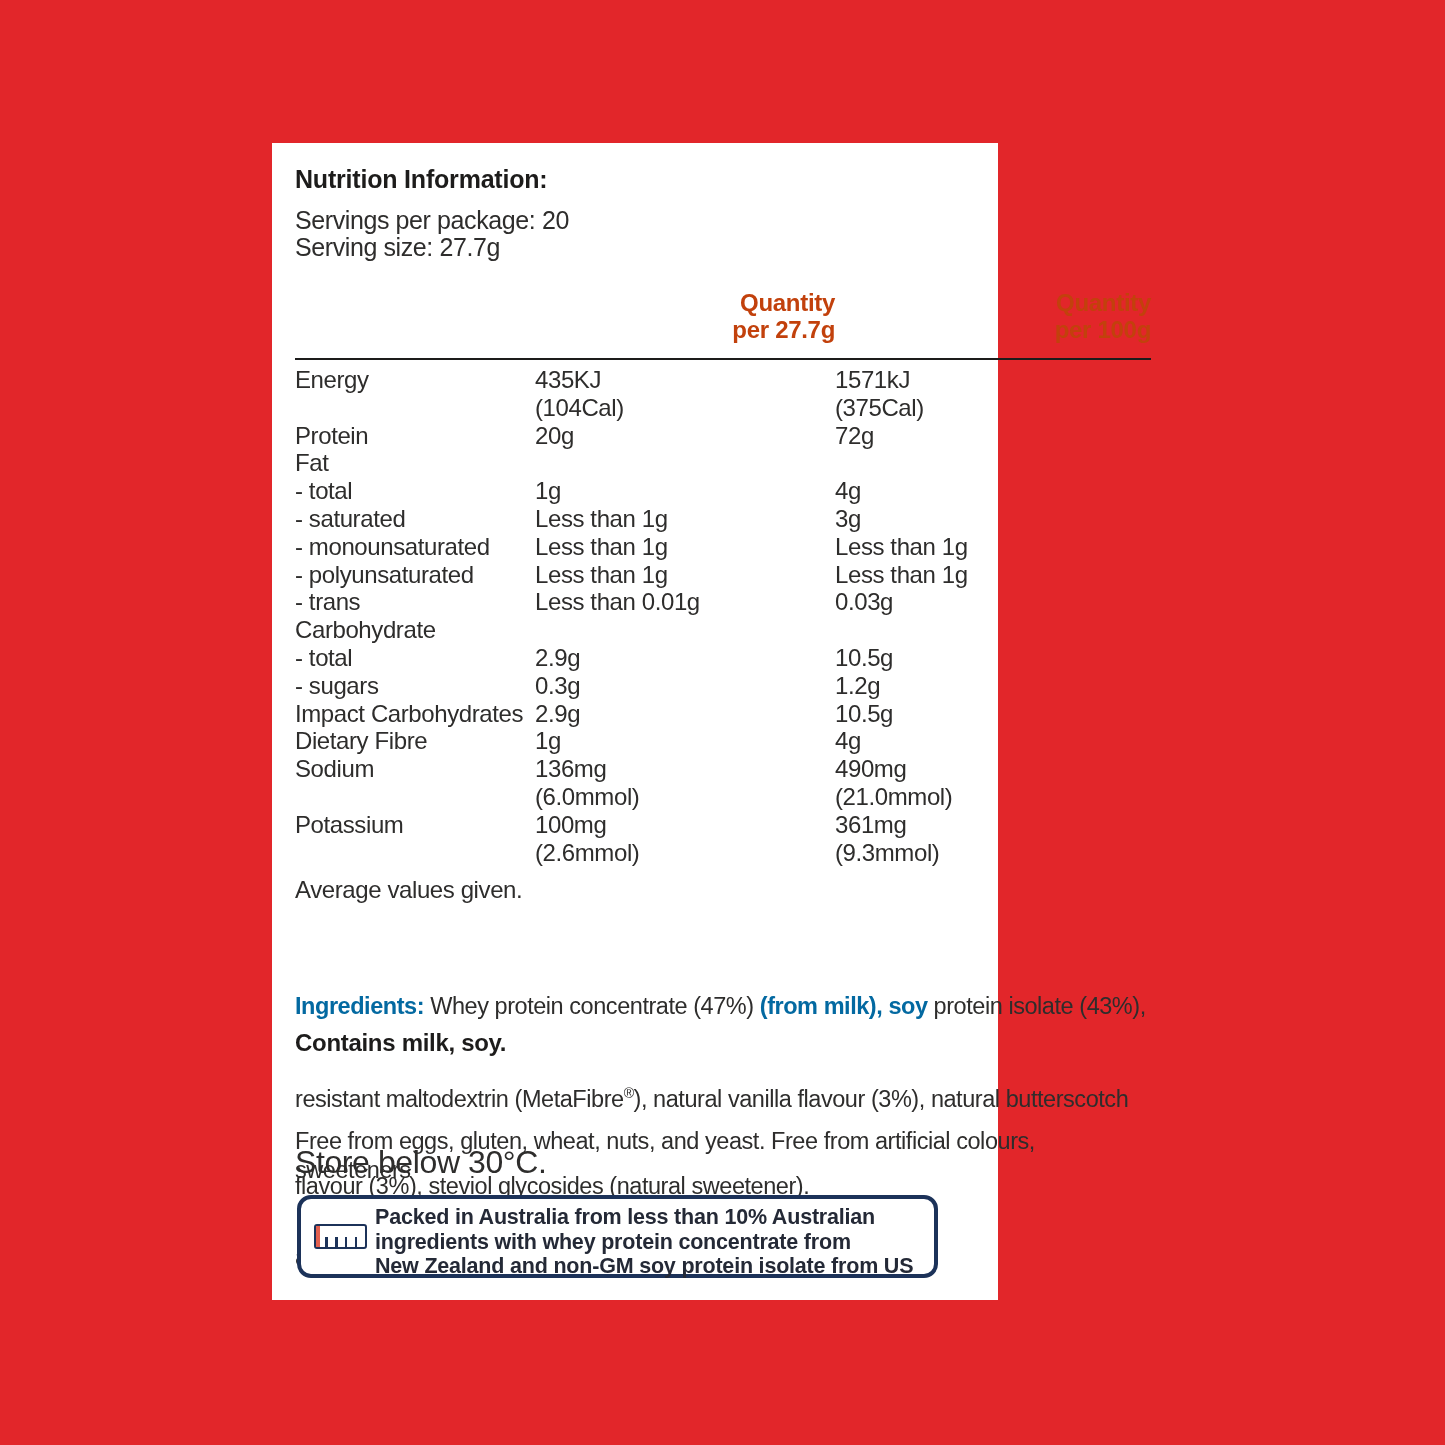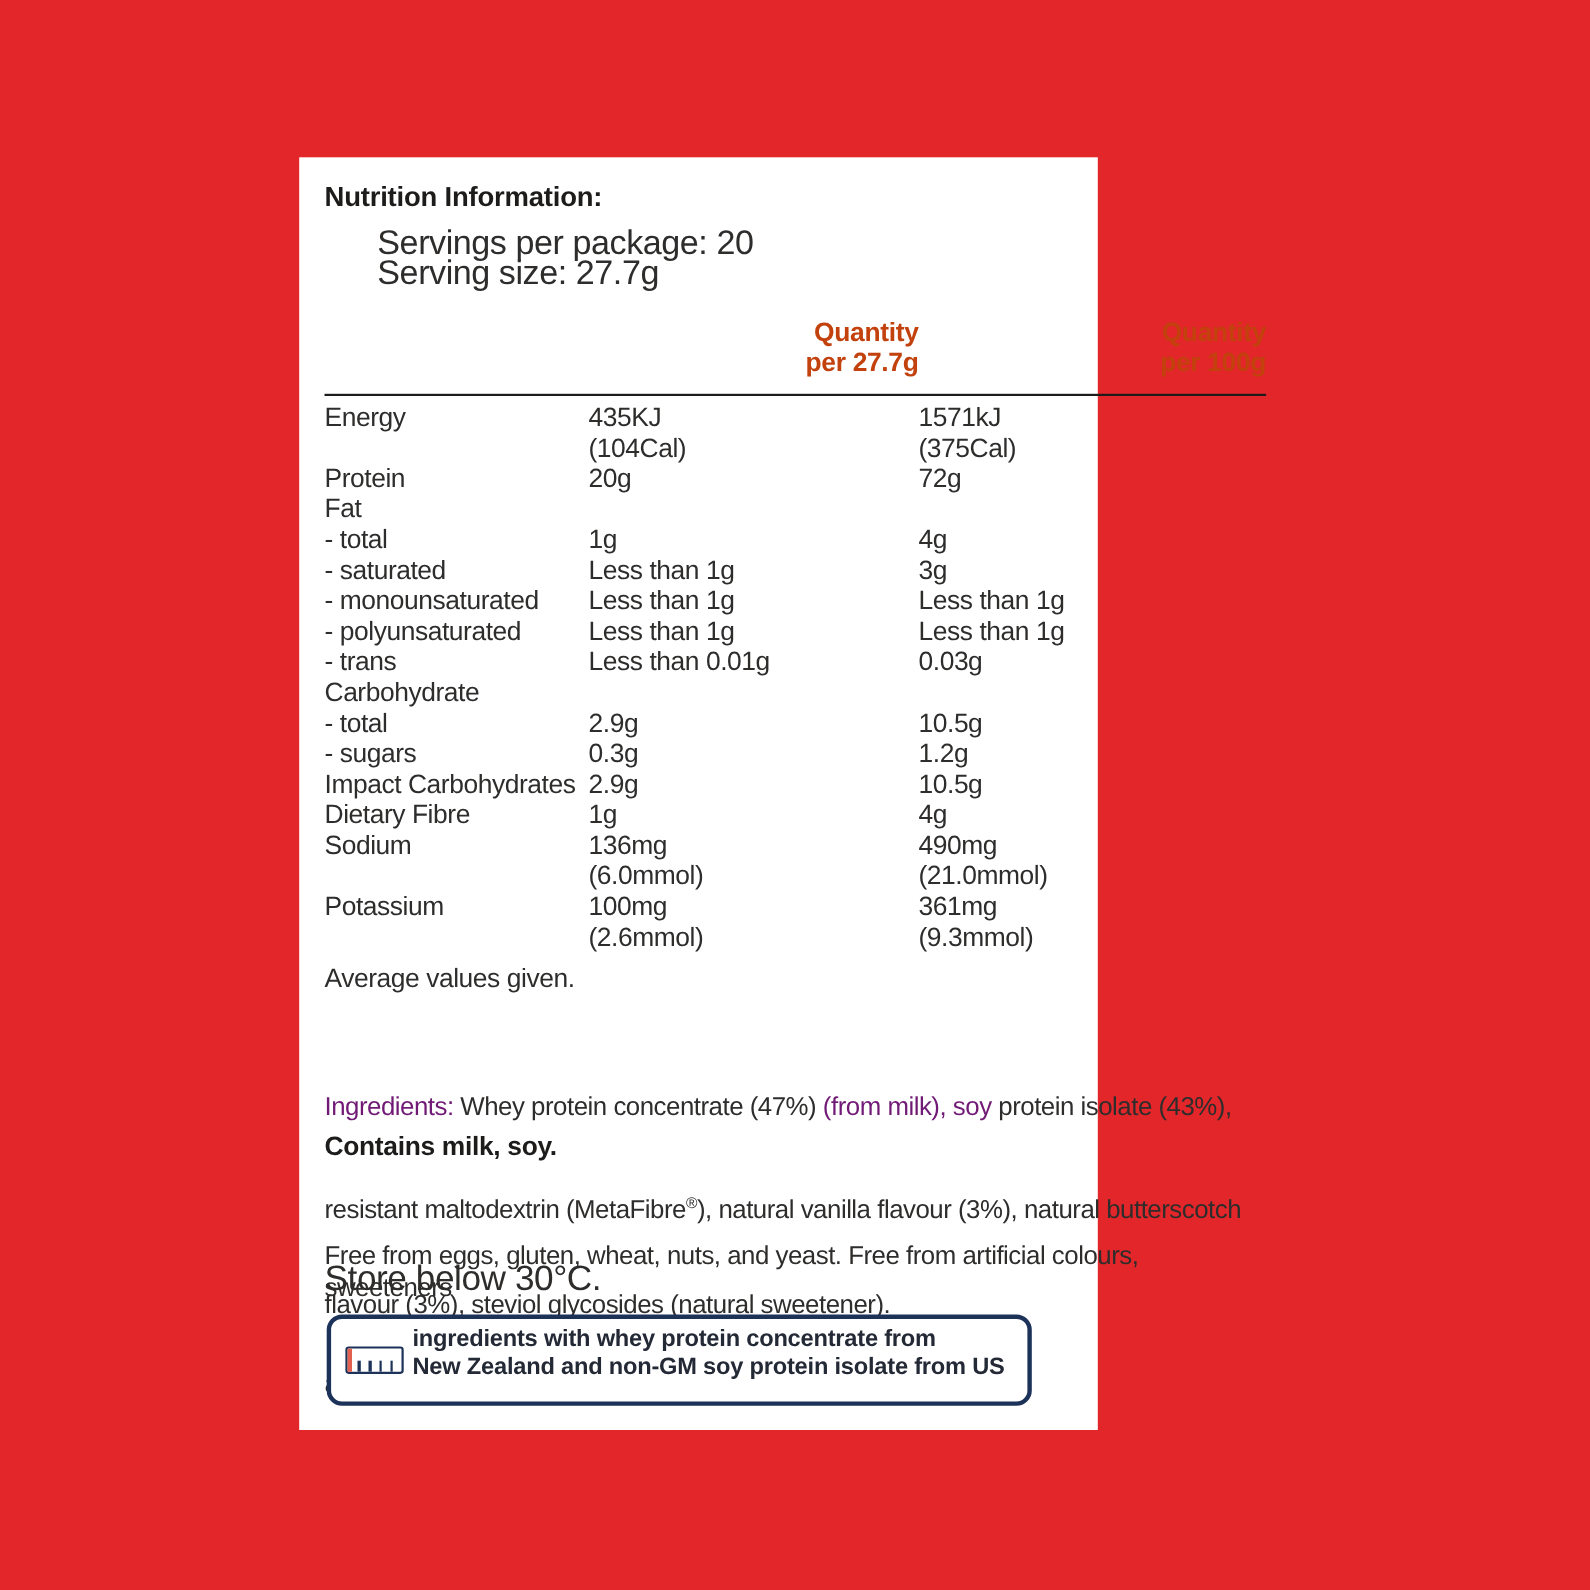--- a/index.html
+++ b/index.html
@@ -1,33 +1,33 @@
 <!DOCTYPE html>
 <html><head>
 <meta charset="utf-8">
 <style>
   html,body{margin:0;padding:0;}
   .canvas{position:relative;width:1445px;height:1445px;background:#e2262a;
           font-family:"Liberation Sans",sans-serif;color:#2e2d2c;overflow:hidden;}
   .panel{position:absolute;left:272px;top:143px;width:726px;height:1157px;background:#ffffff;}
   .abs{position:absolute;left:23px;width:856px;}
   .title{top:22px;font-size:25px;font-weight:bold;color:#1d1c1b;letter-spacing:-0.2px;}
-  .servings{top:64px;font-size:31px;line-height:27px;letter-spacing:-0.4px;margin-left:48px;}
+  .servings{top:64px;font-size:25px;line-height:27px;letter-spacing:-0.4px;}
   .thead{top:146px;display:grid;grid-template-columns:240px 300px 316px;
          font-size:24px;line-height:27px;font-weight:bold;color:#c2410c;letter-spacing:-0.3px;}
   .thead .th{text-align:right;}
   .divider{top:215px;height:2px;background:#1d1c1b;}
   .ntable{top:223px;}
   .nrow{display:grid;grid-template-columns:240px 300px 316px;
         font-size:24px;line-height:27.8px;letter-spacing:-0.4px;white-space:nowrap;}
   .ncell-q1,.ncell-q2{text-align:left;}
   .footnote{top:733px;font-size:24px;letter-spacing:-0.4px;}
   .para{font-size:23.5px;line-height:29px;letter-spacing:-0.45px;white-space:pre-wrap;}
   .ingredients{top:791px;}
-  .b{font-weight:normal;color:#701a75;}
+  .b{font-weight:bold;color:#0369a1;}
   .sup{font-size:60%;vertical-align:super;}
   .contains{top:886px;font-size:24px;font-weight:bold;color:#1d1c1b;letter-spacing:-0.3px;}
   .freefrom{top:926px;}
   .store{top:1001px;font-size:32px;letter-spacing:-0.4px;}
   .origin-box{position:absolute;left:25px;top:1052px;width:641px;height:83px;
               box-sizing:border-box;border:4px solid #1c3259;border-radius:14px;background:#ffffff;}
   .origin-text{position:absolute;left:74px;top:6px;font-size:21.5px;line-height:24.5px;
                font-weight:bold;color:#242936;letter-spacing:-0.2px;white-space:nowrap;}
   .bar-icon{position:absolute;left:13px;top:25px;width:53px;height:25px;
             box-sizing:border-box;border:2.5px solid #1c3259;border-radius:3px;}
@@ -174,19 +174,20 @@
 
     <div class="origin-box">
       <div class="bar-icon">
         <div class="bar-fill"></div>
         <div class="bar-tick t1"></div>
         <div class="bar-tick t2"></div>
         <div class="bar-tick t3"></div>
         <div class="bar-tick t4"></div>
       </div>
       <div class="origin-text">
+        <div>Packed in Australia from less than 10% Australian</div>
         <div>ingredients with whey protein concentrate from</div>
         <div>New Zealand and non-GM soy protein isolate from US</div>
       </div>
     </div>
 
   </div>
 </div>
 
 </body></html>

